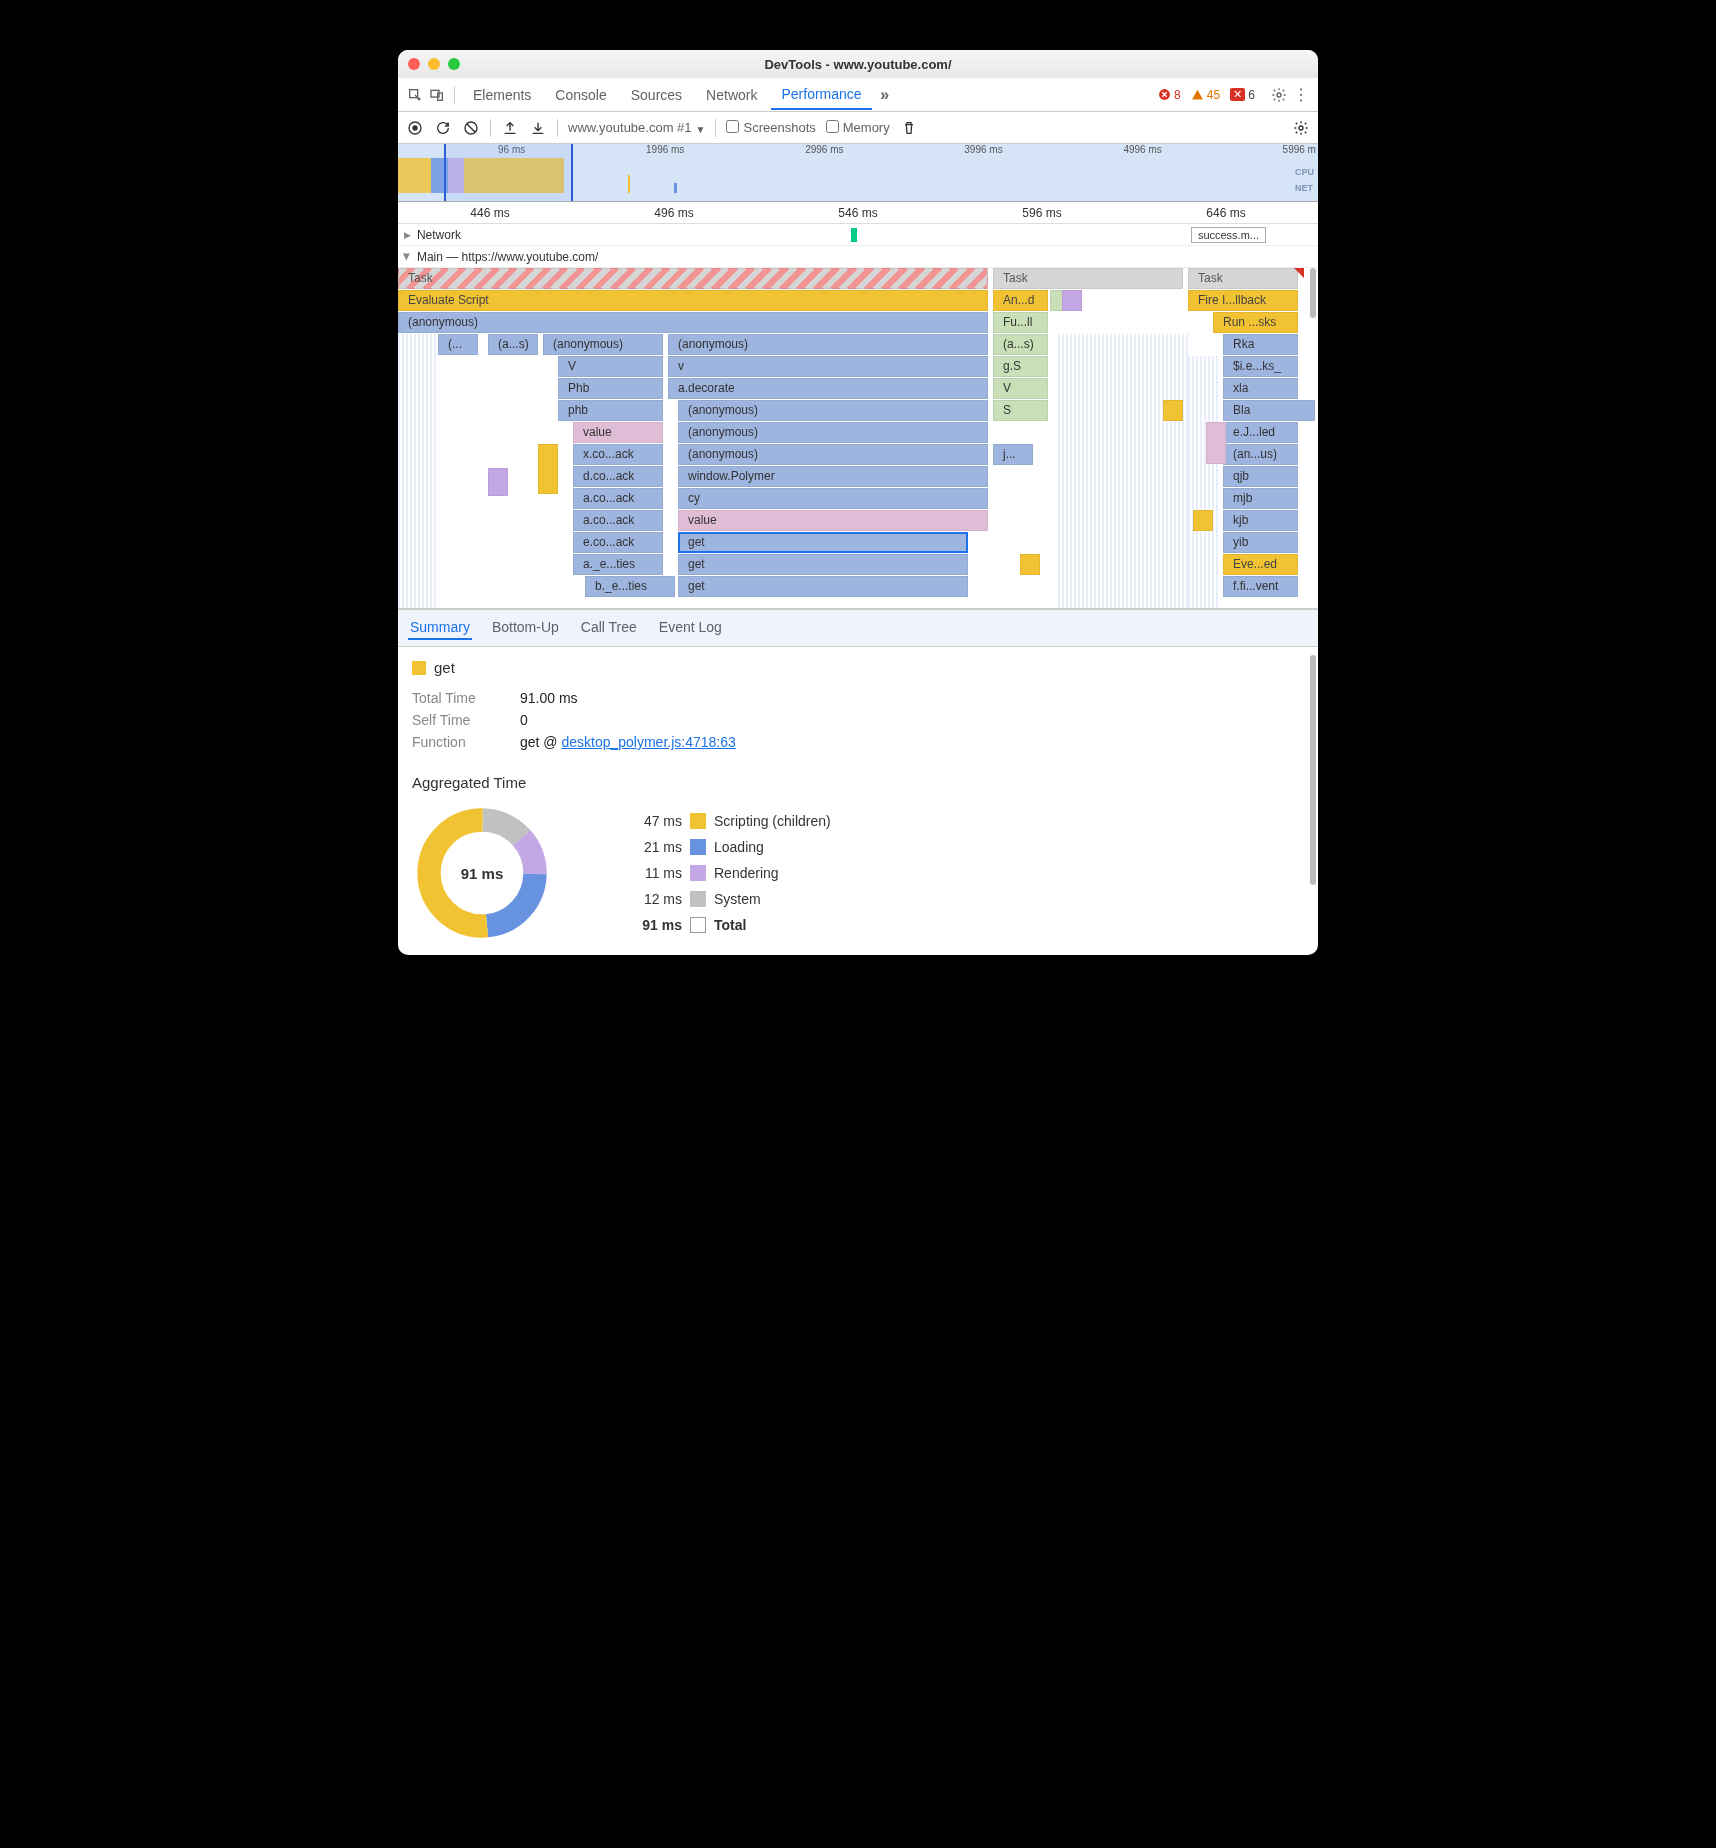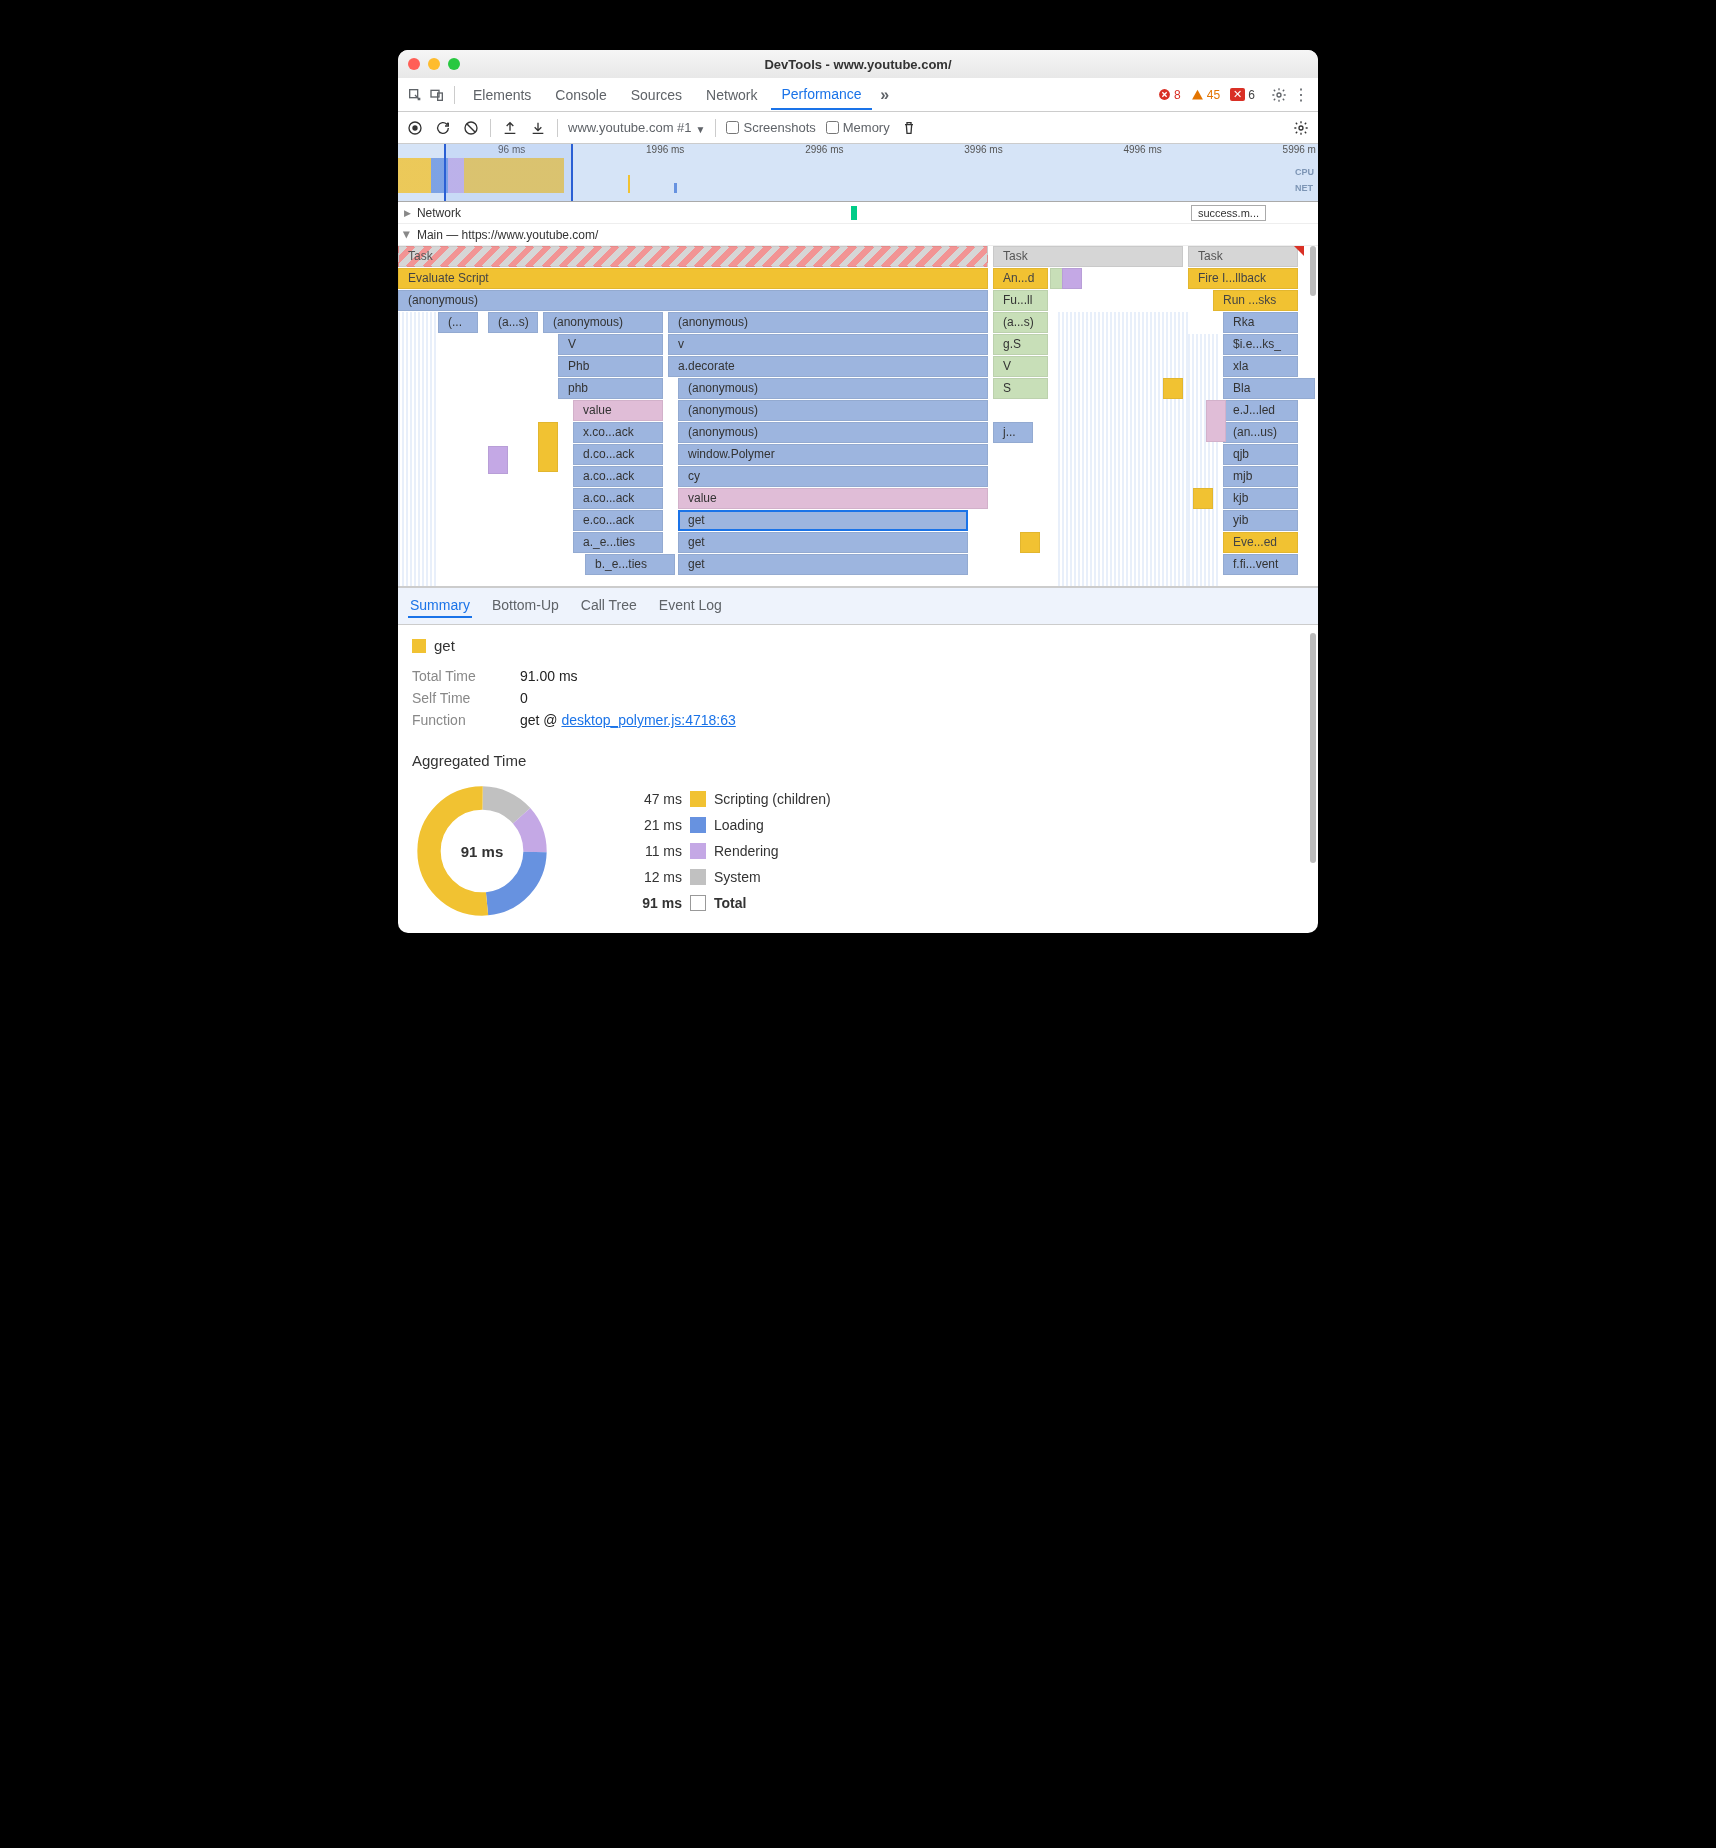--- a/index.html
+++ b/index.html
@@ -13,21 +13,21 @@
 .top-tabs { display: flex; align-items: center; height: 34px; border-bottom: 1px solid #ccc; padding: 0 8px; gap: 4px; }
 .tool-ic { width: 18px; height: 18px; display: inline-flex; align-items: center; justify-content: center; color: #5f6368; }
 .tab { padding: 6px 10px; font-size: 14px; color: #5f6368; cursor: pointer; }
 .tab.active { color: #1a73e8; border-bottom: 2px solid #1a73e8; }
 .spacer { flex: 1; }
 .badge { display: inline-flex; align-items: center; gap: 3px; font-size: 12px; color: #444; margin: 0 3px; }
 .b-err { color: #d93025; } .b-warn { color: #e37400; } .b-crit-box { background: #d93025; color: #fff; padding: 0 3px; border-radius: 2px; font-size: 11px; }
 .toolbar2 { display: flex; align-items: center; height: 32px; border-bottom: 1px solid #ccc; padding: 0 8px; gap: 10px; font-size: 13px; color: #5f6368; }
 .toolbar2 .sep { width: 1px; height: 18px; background: #ccc; }
 .dd { display: flex; align-items: flex-end; gap: 4px; }
-.cb { display: flex; align-items: center; gap: 4px; }
+.cb { display: flex; gap: 4px; }
 .cb input { width: 13px; height: 13px; }
 .overview { height: 58px; background: #d6e4f7; position: relative; border-bottom: 1px solid #aaa; overflow: hidden; }
 .ov-ticks { position: absolute; top: 0; left: 0; right: 0; display: flex; justify-content: space-between; font-size: 10px; color: #555; padding: 0 2px 0 100px; }
 .ov-labels { position: absolute; right: 4px; top: 20px; font-size: 9px; color: #7d95b5; line-height: 1.8; font-weight: bold; }
 .ruler { height: 22px; display: flex; justify-content: space-around; align-items: center; font-size: 12px; color: #333; border-bottom: 1px solid #ddd; background: #fff; }
 .track-row { display: flex; align-items: center; height: 22px; font-size: 12px; color: #333; border-bottom: 1px solid #eee; background: #fff; }
 .track-row .disc { margin: 0 6px; color: #888; font-size: 9px; }
 .track-row .lbl { flex: 0 0 auto; }
 .success-chip { margin-left: auto; margin-right: 52px; background: #fff; border: 1px solid #aaa; padding: 1px 6px; font-size: 11px; }
 .netmark { width: 6px; height: 14px; background: #0c8; margin-left: 390px; }
@@ -195,20 +195,27 @@
     <div style="position:absolute;left:0;top:14px;bottom:8px;width:18%;background:linear-gradient(90deg,#f1c232 20%,#6792e0 20%,#6792e0 30%,#c4a8e5 30%,#c4a8e5 40%,#f1c232 40%);opacity:.8"></div>
     <div style="position:absolute;left:25%;bottom:8px;width:2px;height:18px;background:#f1c232"></div>
     <div style="position:absolute;left:30%;bottom:8px;width:3px;height:10px;background:#6792e0"></div>
     <div class="ov-labels">
       <div>CPU</div>
         <div>NET</div>
     </div>
     <div style="position:absolute;left:5%;width:14%;top:0;bottom:0;border-left:2px solid #2a5fd4;border-right:2px solid #2a5fd4;background:rgba(120,160,240,.15)"></div>
   </div>
 
+  <div class="ruler">
+    <span>446 ms</span>
+    <span>496 ms</span>
+    <span>546 ms</span>
+    <span>596 ms</span>
+    <span>646 ms</span>
+  </div>
 
   <div class="track-row">
     <span class="disc">▶</span>
     <span class="lbl">Network</span>
     <div class="netmark"></div>
     <span class="success-chip">success.m...</span>
   </div>
   <div class="track-row">
     <span class="disc" style="transform:rotate(90deg)">▶</span>
     <span class="lbl">Main — https://www.youtube.com/</span>

